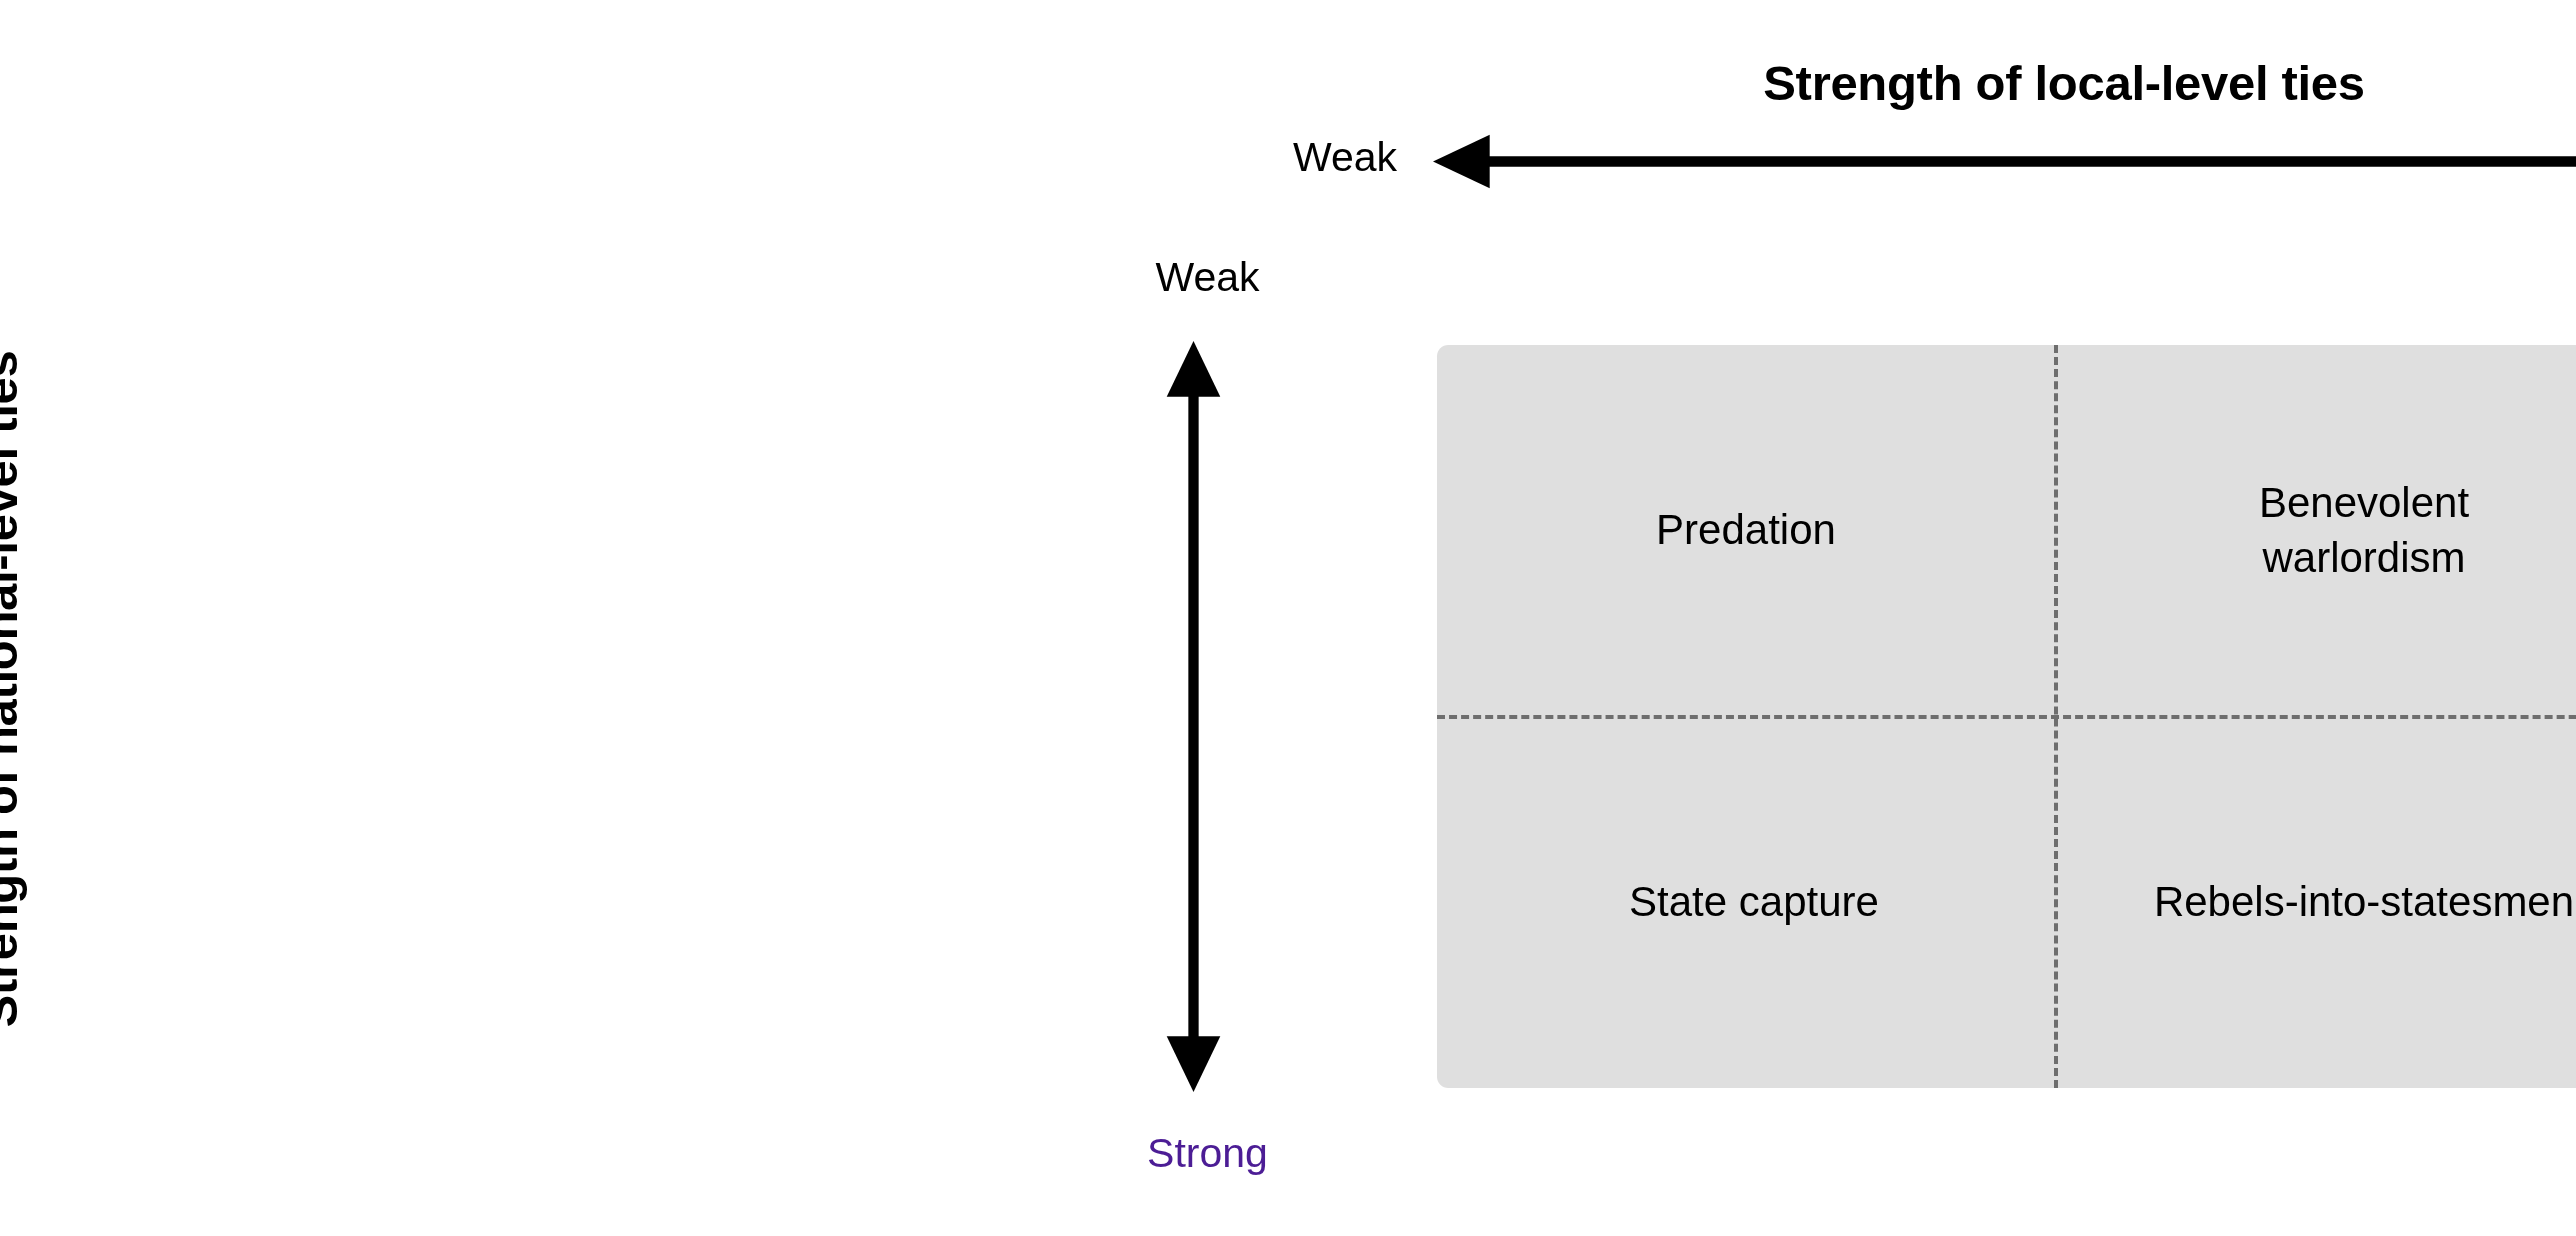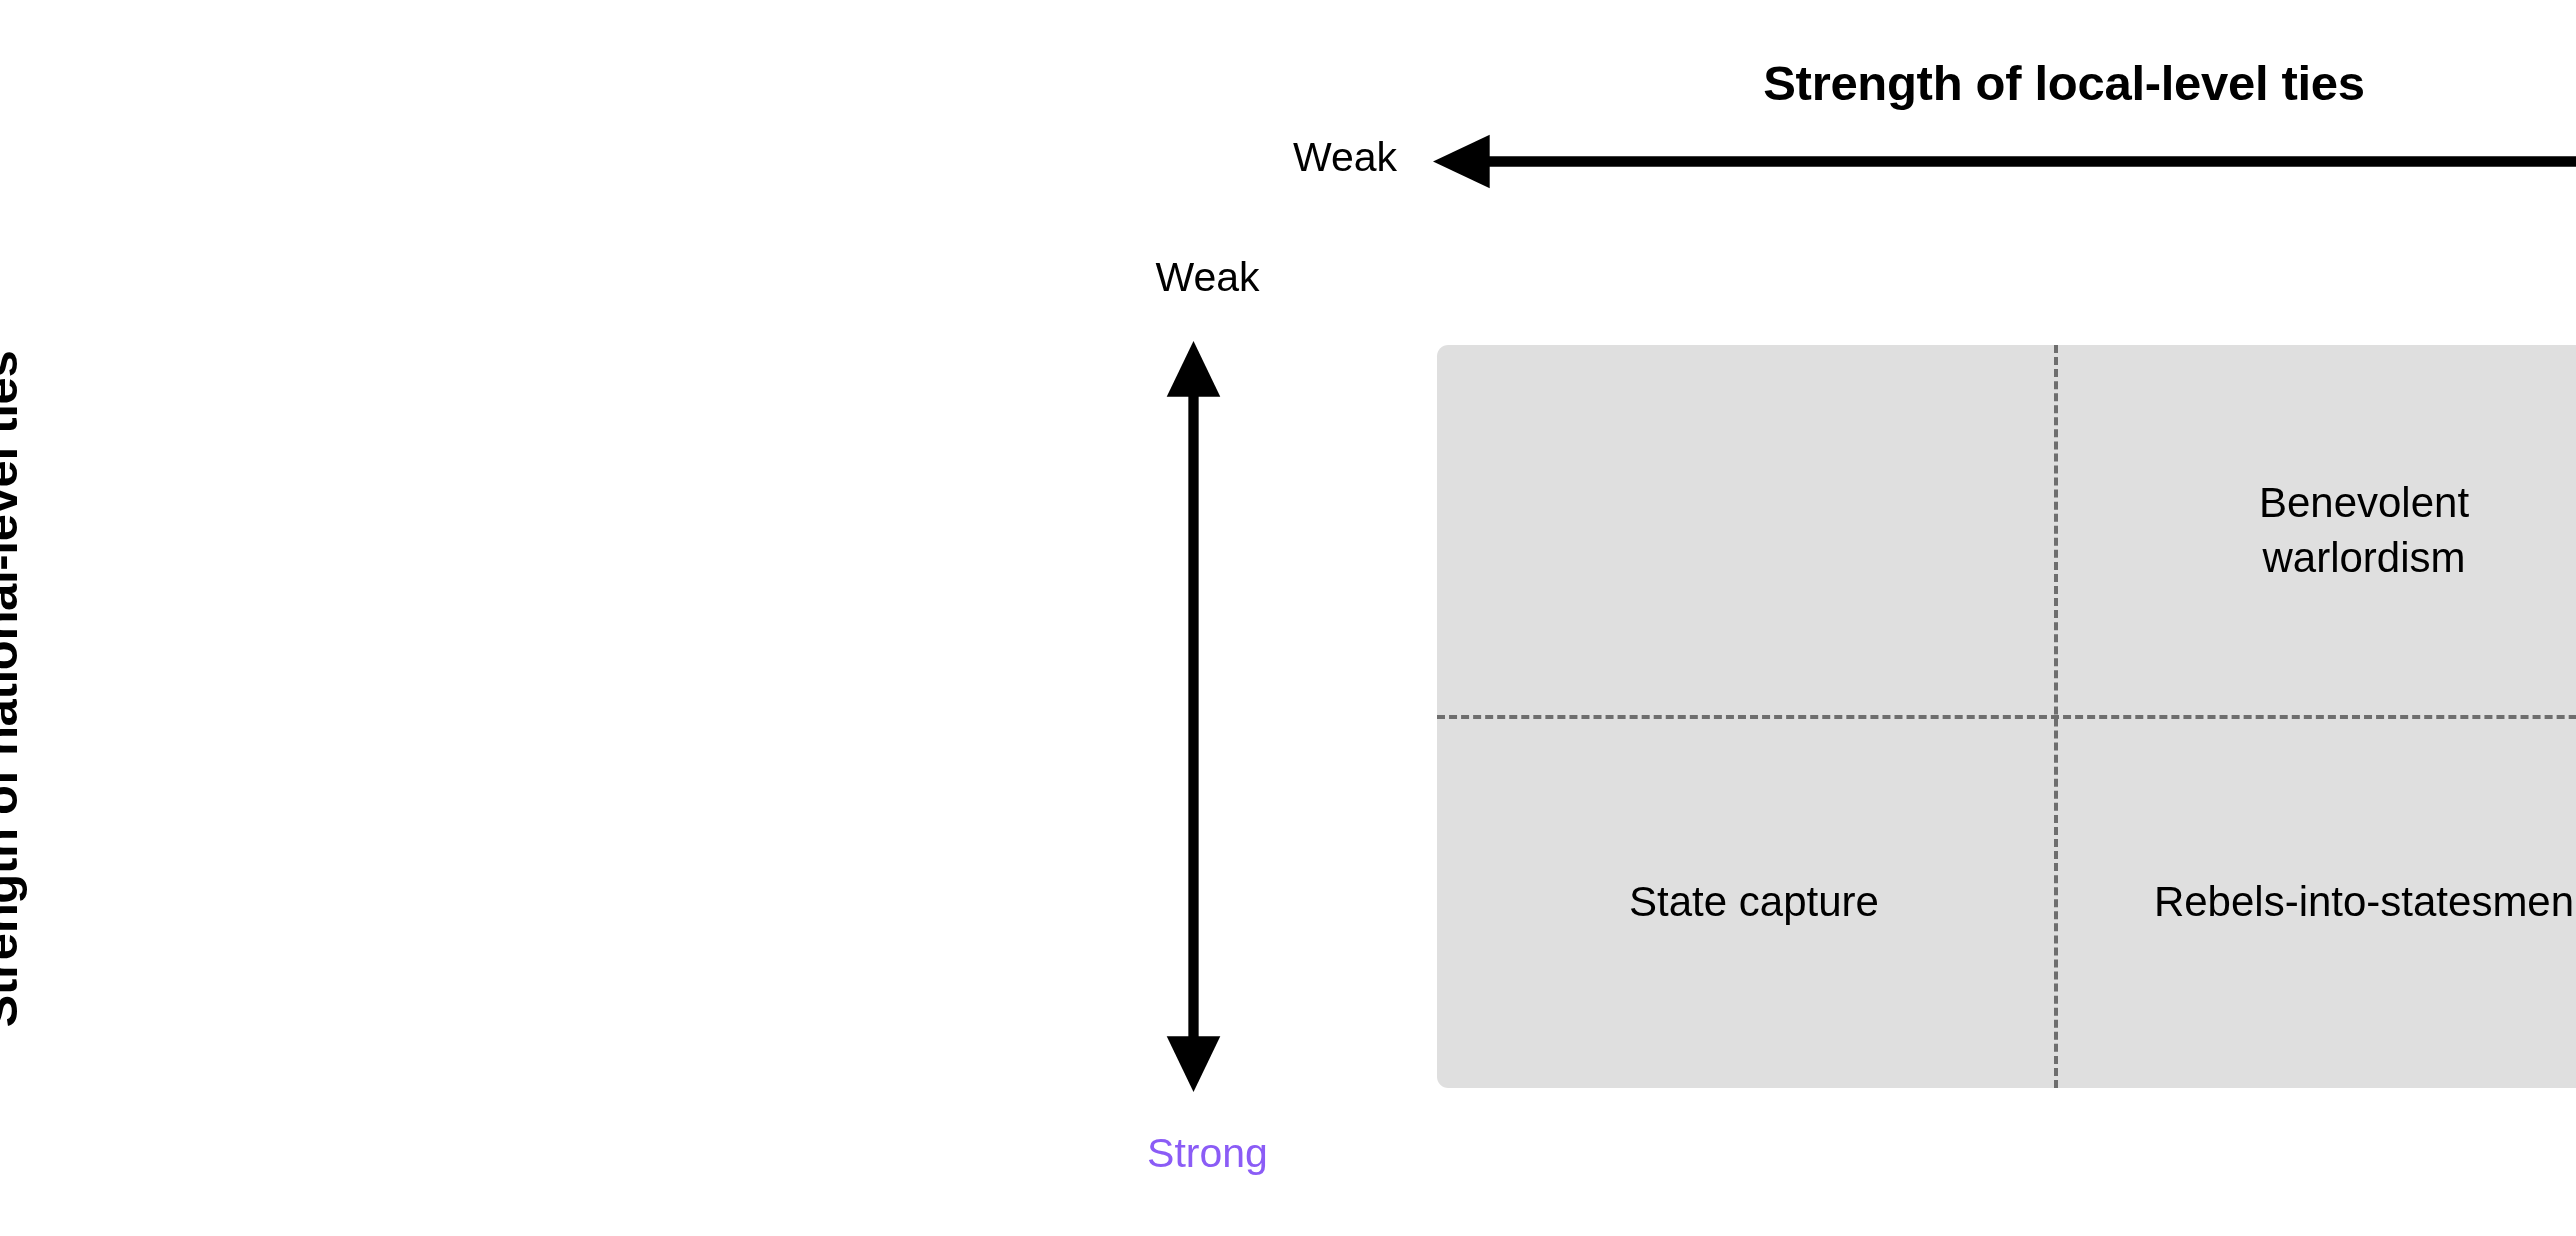--- a/index.html
+++ b/index.html
@@ -85,21 +85,21 @@
     line-height: 1;
     white-space: nowrap;
   }
   .v-axis-bottom-label {
     position: absolute;
     left: 1053px;
     top: 1133px;
     width: 309px;
     text-align: center;
     font-size: 41px;
-    color: #8b5cf6;
+    color: #4c1d95;
     line-height: 1;
     white-space: nowrap;
   }
   .v-arrow {
     position: absolute;
     left: 1165px;
     top: 340px;
     width: 57px;
     height: 753px;
   }
@@ -178,20 +178,23 @@
     <line x1="55" y1="90" x2="55" y2="1372" stroke="#000000" stroke-width="20"></line>
     <polygon points="55,2 3,110 107,110" fill="#000000"></polygon>
     <polygon points="55,1460 3,1352 107,1352" fill="#000000"></polygon>
   </svg>
 
   <div class="matrix">
 
     <div class="divider-h"></div>
     <div class="divider-v"></div>
 
+    <div class="quad quad-tl">
+      <div class="quad-inner">Predation</div>
+    </div>
 
     <div class="quad quad-tr">
       <div class="quad-inner">Benevolent
 warlordism</div>
     </div>
 
     <div class="quad quad-bl">
       <div class="quad-inner">State capture</div>
     </div>
 

